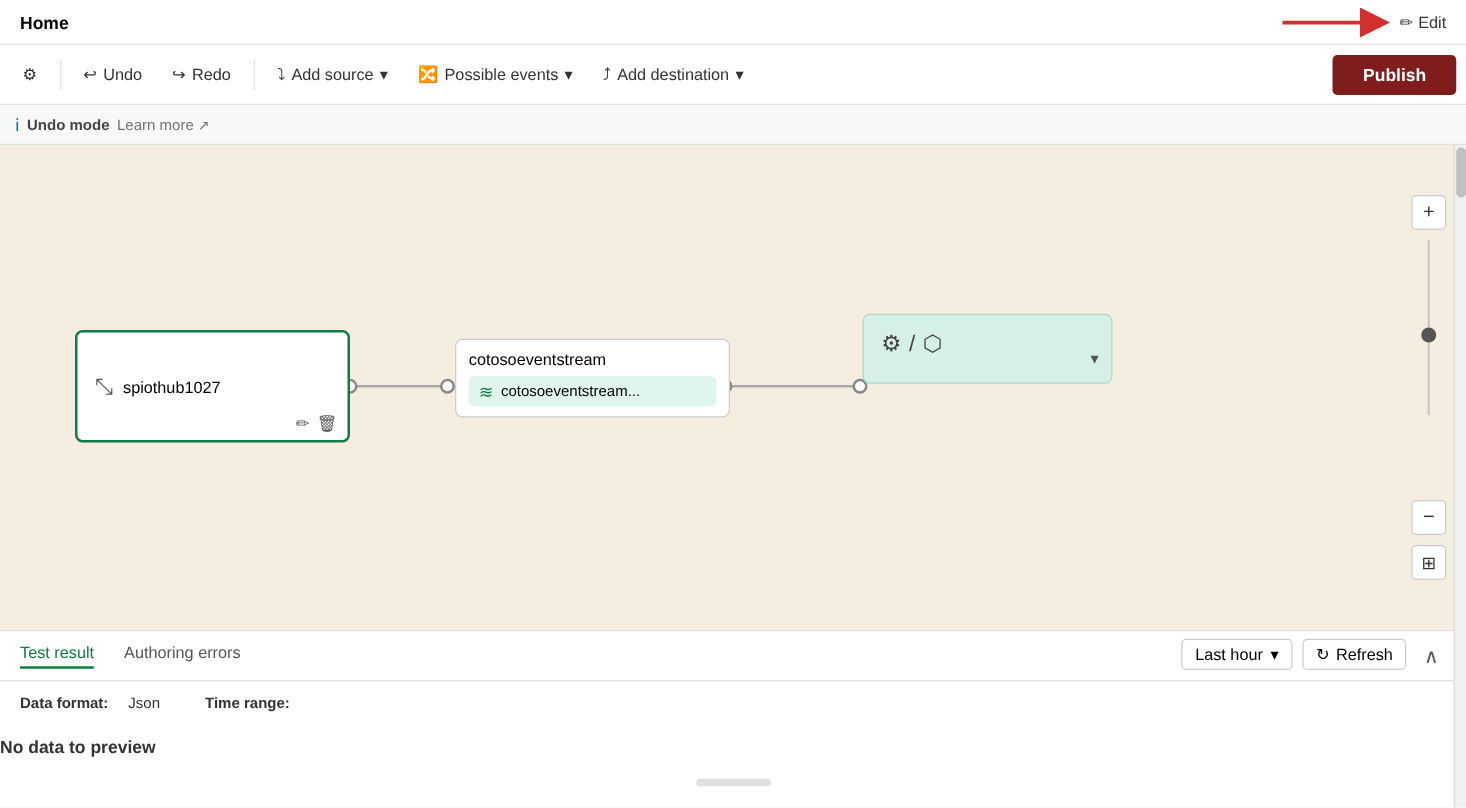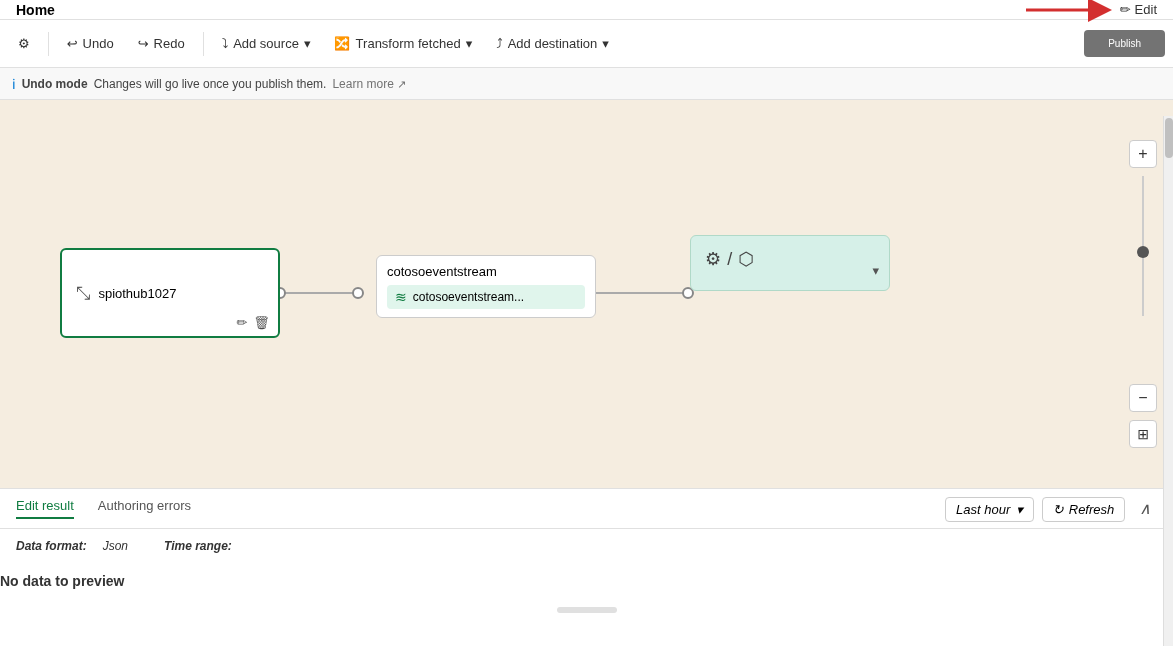--- a/index.html
+++ b/index.html
@@ -1,20 +1,20 @@
 <!DOCTYPE html>
 <html><head>
   <meta charset="utf-8">
   <style>
     * { box-sizing: border-box; margin: 0; padding: 0; }
     body { font-family: 'Segoe UI', sans-serif; font-size: 13px; background: #f5f5f5; overflow: hidden; width: 1173px; height: 646px; }
 
     
     .title-bar {
-      height: 20px;
+      height: 36px;
       background: #fff;
       border-bottom: 1px solid #e0e0e0;
       display: flex;
       align-items: center;
       padding: 0 16px;
       justify-content: space-between;
     }
     .title-bar-left { display: flex; align-items: center; gap: 8px; font-size: 13px; font-weight: 500; }
     .title-bar-right { display: flex; align-items: center; gap: 8px; font-size: 13px; color: #555; }
     .edit-btn { display: flex; align-items: center; gap: 4px; color: #333; background: none; border: none; cursor: pointer; font-size: 13px; }
@@ -30,27 +30,27 @@
       gap: 4px;
     }
     .toolbar-btn {
       display: flex; align-items: center; gap: 5px;
       padding: 5px 10px; border-radius: 4px; border: none;
       background: none; cursor: pointer; font-size: 13px; color: #333;
     }
     .toolbar-divider { width: 1px; height: 24px; background: #e0e0e0; margin: 0 4px; }
     .publish-btn {
       margin-left: auto;
-      background: #737373;
+      background: #7f1d1d;
       color: #fff;
       border: none;
       border-radius: 4px;
       padding: 8px 24px;
-      font-size: 10px;
-      font-weight: 400;
+      font-size: 14px;
+      font-weight: 700;
       cursor: pointer;
     }
 
     
     .info-bar {
       height: 32px;
       background: #f8f8f8;
       border-bottom: 1px solid #e0e0e0;
       display: flex;
       align-items: center;
@@ -82,21 +82,21 @@
       display: flex;
       flex-direction: column;
       justify-content: center;
       padding: 10px 14px;
     }
     .node-source-title { display: flex; align-items: center; gap: 8px; font-size: 13px; font-weight: 500; }
     .node-source-actions { position: absolute; bottom: 6px; right: 8px; display: flex; gap: 6px; opacity: 0.7; }
 
     .node-stream {
       position: absolute;
-      left: 376px;
+      left: 364px;
       top: 155px;
       width: 220px;
       background: #fff;
       border: 1px solid #ccc;
       border-radius: 6px;
       padding: 8px 10px;
     }
     .node-stream-title { font-size: 13px; font-weight: 500; margin-bottom: 6px; }
     .node-stream-item {
       display: flex; align-items: center; gap: 6px;
@@ -172,38 +172,38 @@
       display: flex; align-items: center; padding: 0 16px;
       border-bottom: 1px solid #e0e0e0;
       height: 40px; gap: 24px;
     }
     .bottom-tab {
       font-size: 13px; padding-bottom: 4px; cursor: pointer;
       color: #555; border-bottom: 2px solid transparent;
     }
     .bottom-tab.active { color: #107c41; border-bottom: 2px solid #107c41; font-weight: 500; }
     .bottom-tab-controls {
-      margin-left: auto; display: flex; align-items: flex-end; gap: 8px; font-style: italic;
+      margin-left: auto; display: flex; align-items: flex-start; gap: 8px;
     }
     .time-select {
       display: flex; align-items: center; gap: 6px;
       border: 1px solid #ccc; border-radius: 4px; padding: 4px 10px;
       font-size: 13px; cursor: pointer; background: #fff;
     }
     .refresh-btn {
       display: flex; align-items: center; gap: 5px;
       border: 1px solid #ccc; border-radius: 4px; padding: 4px 10px;
       font-size: 13px; cursor: pointer; background: #fff;
     }
     .collapse-btn { padding: 4px 6px; cursor: pointer; font-size: 16px; color: #555; }
 
     
     .data-info-row {
       display: flex; align-items: flex-end; gap: 16px;
-      padding: 10px 16px; font-size: 12px; color: #333; font-style: italic;
+      padding: 10px 16px; font-size: 12px; color: #333;
     }
     .data-info-label { font-weight: 600; }
     .data-info-value { }
 
     
     .no-data-area {
       display: flex; flex-direction: row; align-items: flex-start;
       padding: 10px 0 4px 0;
     }
     .no-data-title { font-size: 14px; font-weight: 600; color: #333; margin-bottom: 6px; }
@@ -252,35 +252,34 @@
     <span>Redo</span>
   </button>
   <div class="toolbar-divider"></div>
   <button class="toolbar-btn">
     <span>⤵</span>
     <span>Add source</span>
     <span>▾</span>
   </button>
   <button class="toolbar-btn">
     <span style="color:#107c41;">🔀</span>
-    <span>Transform fetched</span>
+    <span>Possible events</span>
     <span>▾</span>
   </button>
   <button class="toolbar-btn">
     <span>⤴</span>
     <span>Add destination</span>
     <span>▾</span>
   </button>
   <button class="publish-btn">Publish</button>
 </div>
 
 <div class="info-bar">
   <span style="color:#0078d4;font-size:14px;">ℹ</span>
   <strong>Undo mode</strong>
-  <span>Changes will go live once you publish them.</span>
   <a href="#">
     <span>Learn more</span>
     <span style="font-size:11px;">↗</span>
   </a>
 </div>
 
 <div class="canvas">
 
   <svg>
 
@@ -336,21 +335,21 @@
     </button>
     <button class="fit-btn">
       <span>⊞</span>
     </button>
   </div>
 </div>
 
 <div class="bottom-panel">
 
   <div class="bottom-tabs">
-    <div class="bottom-tab active">Edit result</div>
+    <div class="bottom-tab active">Test result</div>
     <div class="bottom-tab">Authoring errors</div>
     <div class="bottom-tab-controls">
       <div class="time-select">
         <span>Last hour</span>
         <span>▾</span>
       </div>
       <div class="refresh-btn">
         <span>↻</span>
         <span>Refresh</span>
       </div>

